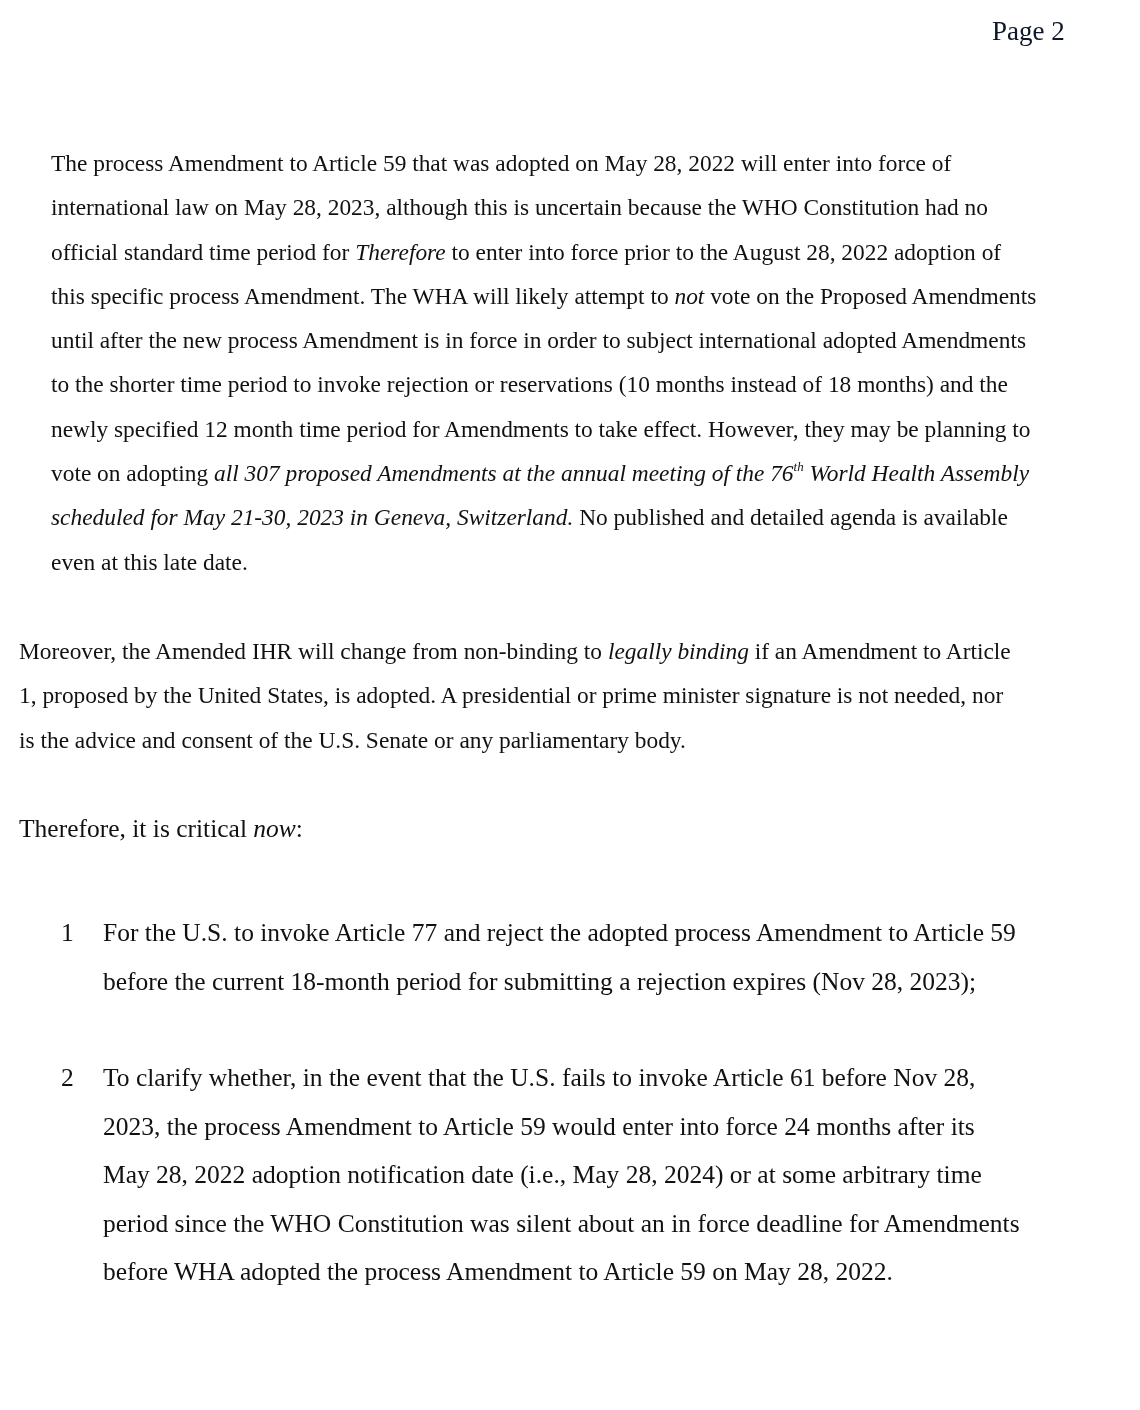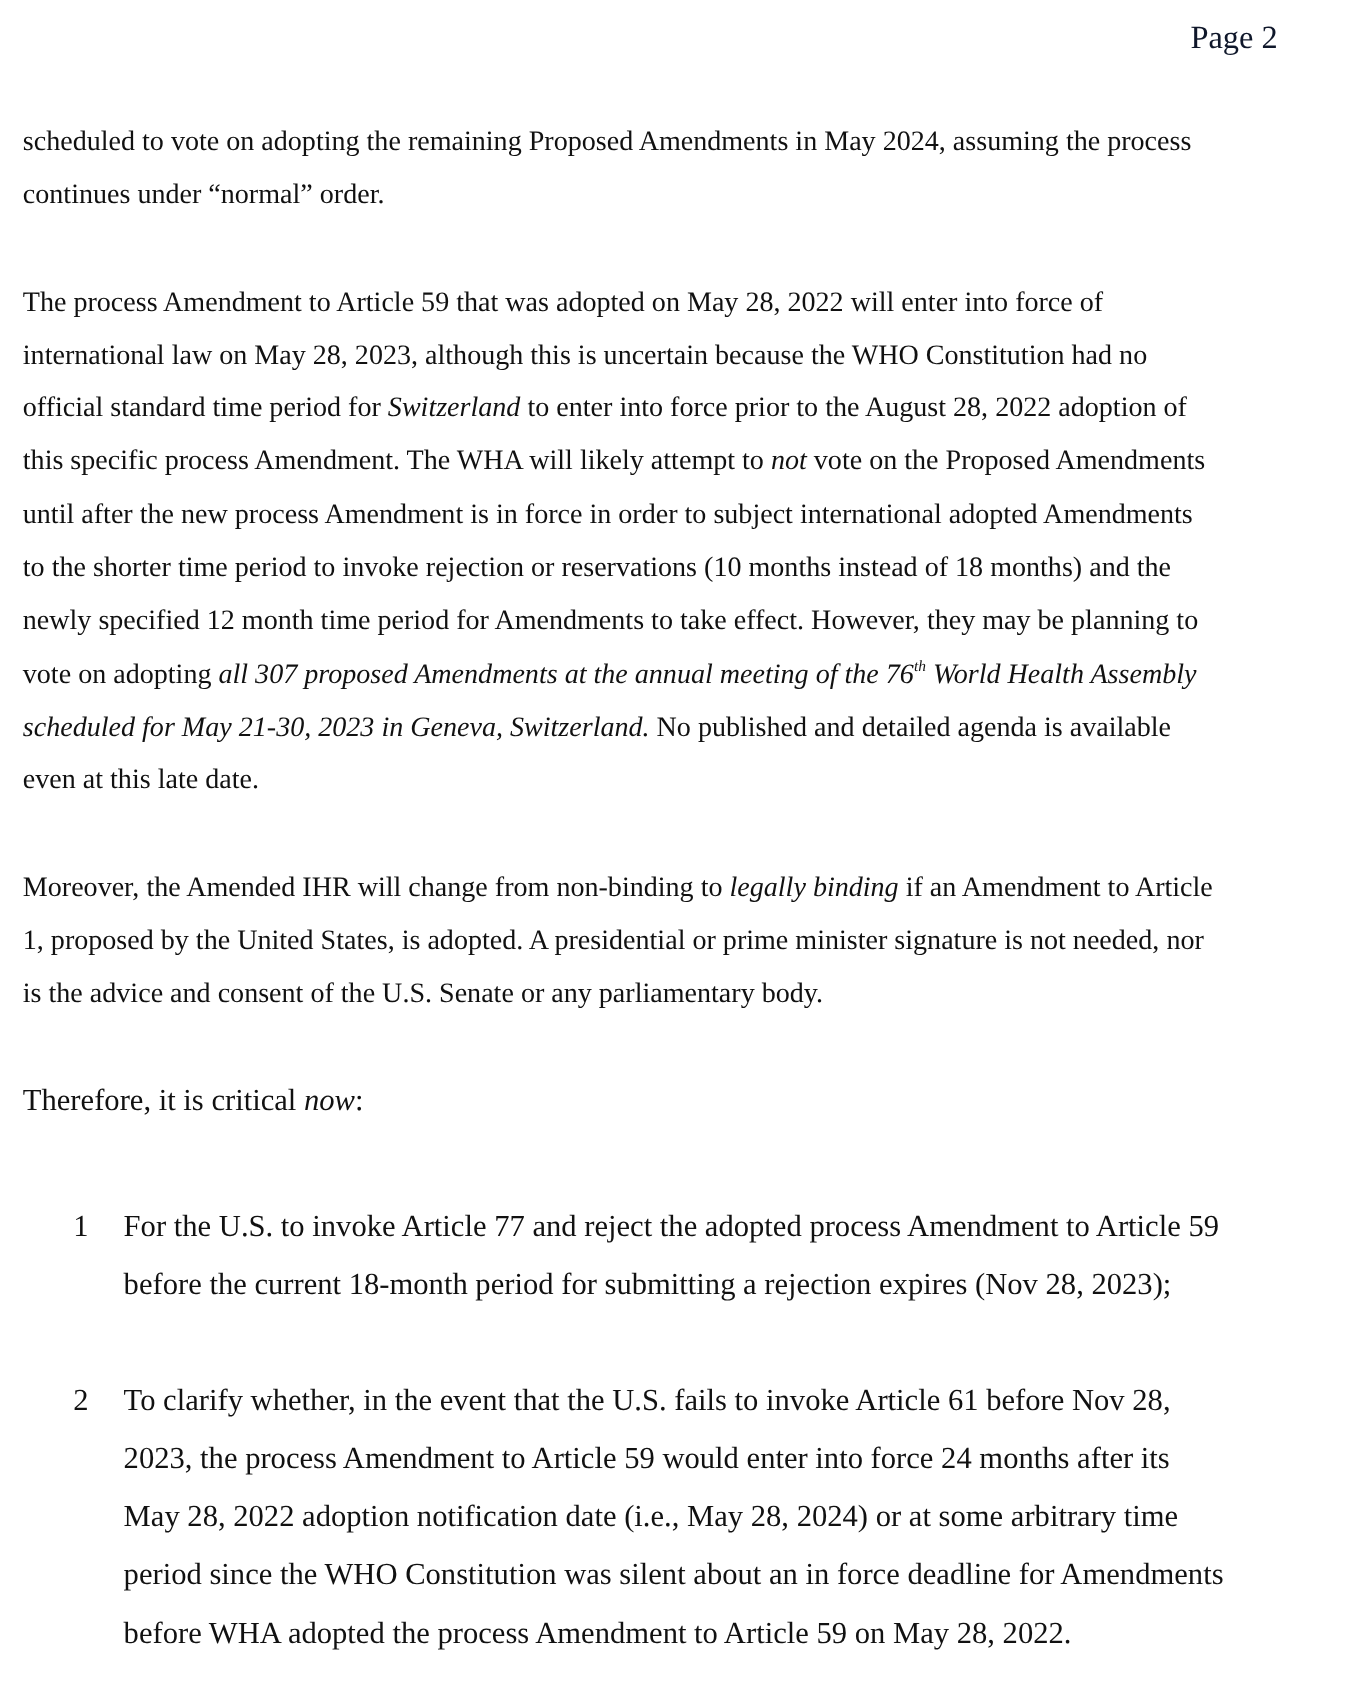--- a/index.html
+++ b/index.html
@@ -28,21 +28,21 @@
       top: 96px;
       left: 19px;
       width: 1100px;
     }
     .para {
       font-size: 23.4px;
       line-height: 44.3px;
       margin: 0;
     }
     .para.p1 { }
-    .para.p2 { margin-top: 45px; }
+    .para.p2 { margin-top: 45px; margin-left: 32px; }
     .para.p3 { margin-top: 45px; }
     .para.p4 { margin-top: 45px; font-size: 25.5px; }
     .para em, .list-item em { font-style: italic; }
     .para sup {
       font-size: 0.55em;
       line-height: 0;
       vertical-align: 0.75em;
     }
     .list {
       margin-top: 58px;
@@ -64,29 +64,25 @@
     }
     .line { display: block; white-space: nowrap; }
   </style>
 </head>
 <body>
 
 <div class="page-number">Page 2</div>
 
 <div class="content">
 
-  <p class="para p1">
-    <span class="line">scheduled to vote on adopting the remaining Proposed Amendments in May 2024, assuming the  process</span>
-    <span class="line">continues under “normal” order.</span>
-  </p>
 
   <p class="para p2">
     <span class="line">The process Amendment to Article 59 that was adopted on May 28, 2022 will enter into force of</span>
     <span class="line">international law on May 28, 2023, although this is uncertain because the WHO Constitution had no</span>
-    <span class="line"><span>official standard time period for </span><em>Switzerland</em><span> to enter into force prior to the August 28, 2022 adoption of</span></span>
+    <span class="line"><span>official standard time period for </span><em>Therefore</em><span> to enter into force prior to the August 28, 2022 adoption of</span></span>
     <span class="line"><span>this specific process Amendment. The WHA will likely attempt to </span><em>not</em><span> vote on the Proposed Amendments</span></span>
     <span class="line">until after the new process Amendment is in force in order to subject international adopted Amendments</span>
     <span class="line">to the shorter time period to invoke rejection or reservations (10 months instead of 18 months) and the</span>
     <span class="line">newly specified 12 month time period for Amendments to take effect. However, they may be planning to</span>
     <span class="line"><span>vote on adopting </span><em><span>all 307 proposed Amendments at the annual meeting of the 76</span><sup>th</sup><span> World Health Assembly</span></em></span>
     <span class="line"><em>scheduled for May 21-30, 2023 in Geneva, Switzerland.</em><span> No published and detailed agenda is available</span></span>
     <span class="line">even at this late date.</span>
   </p>
 
   <p class="para p3">

